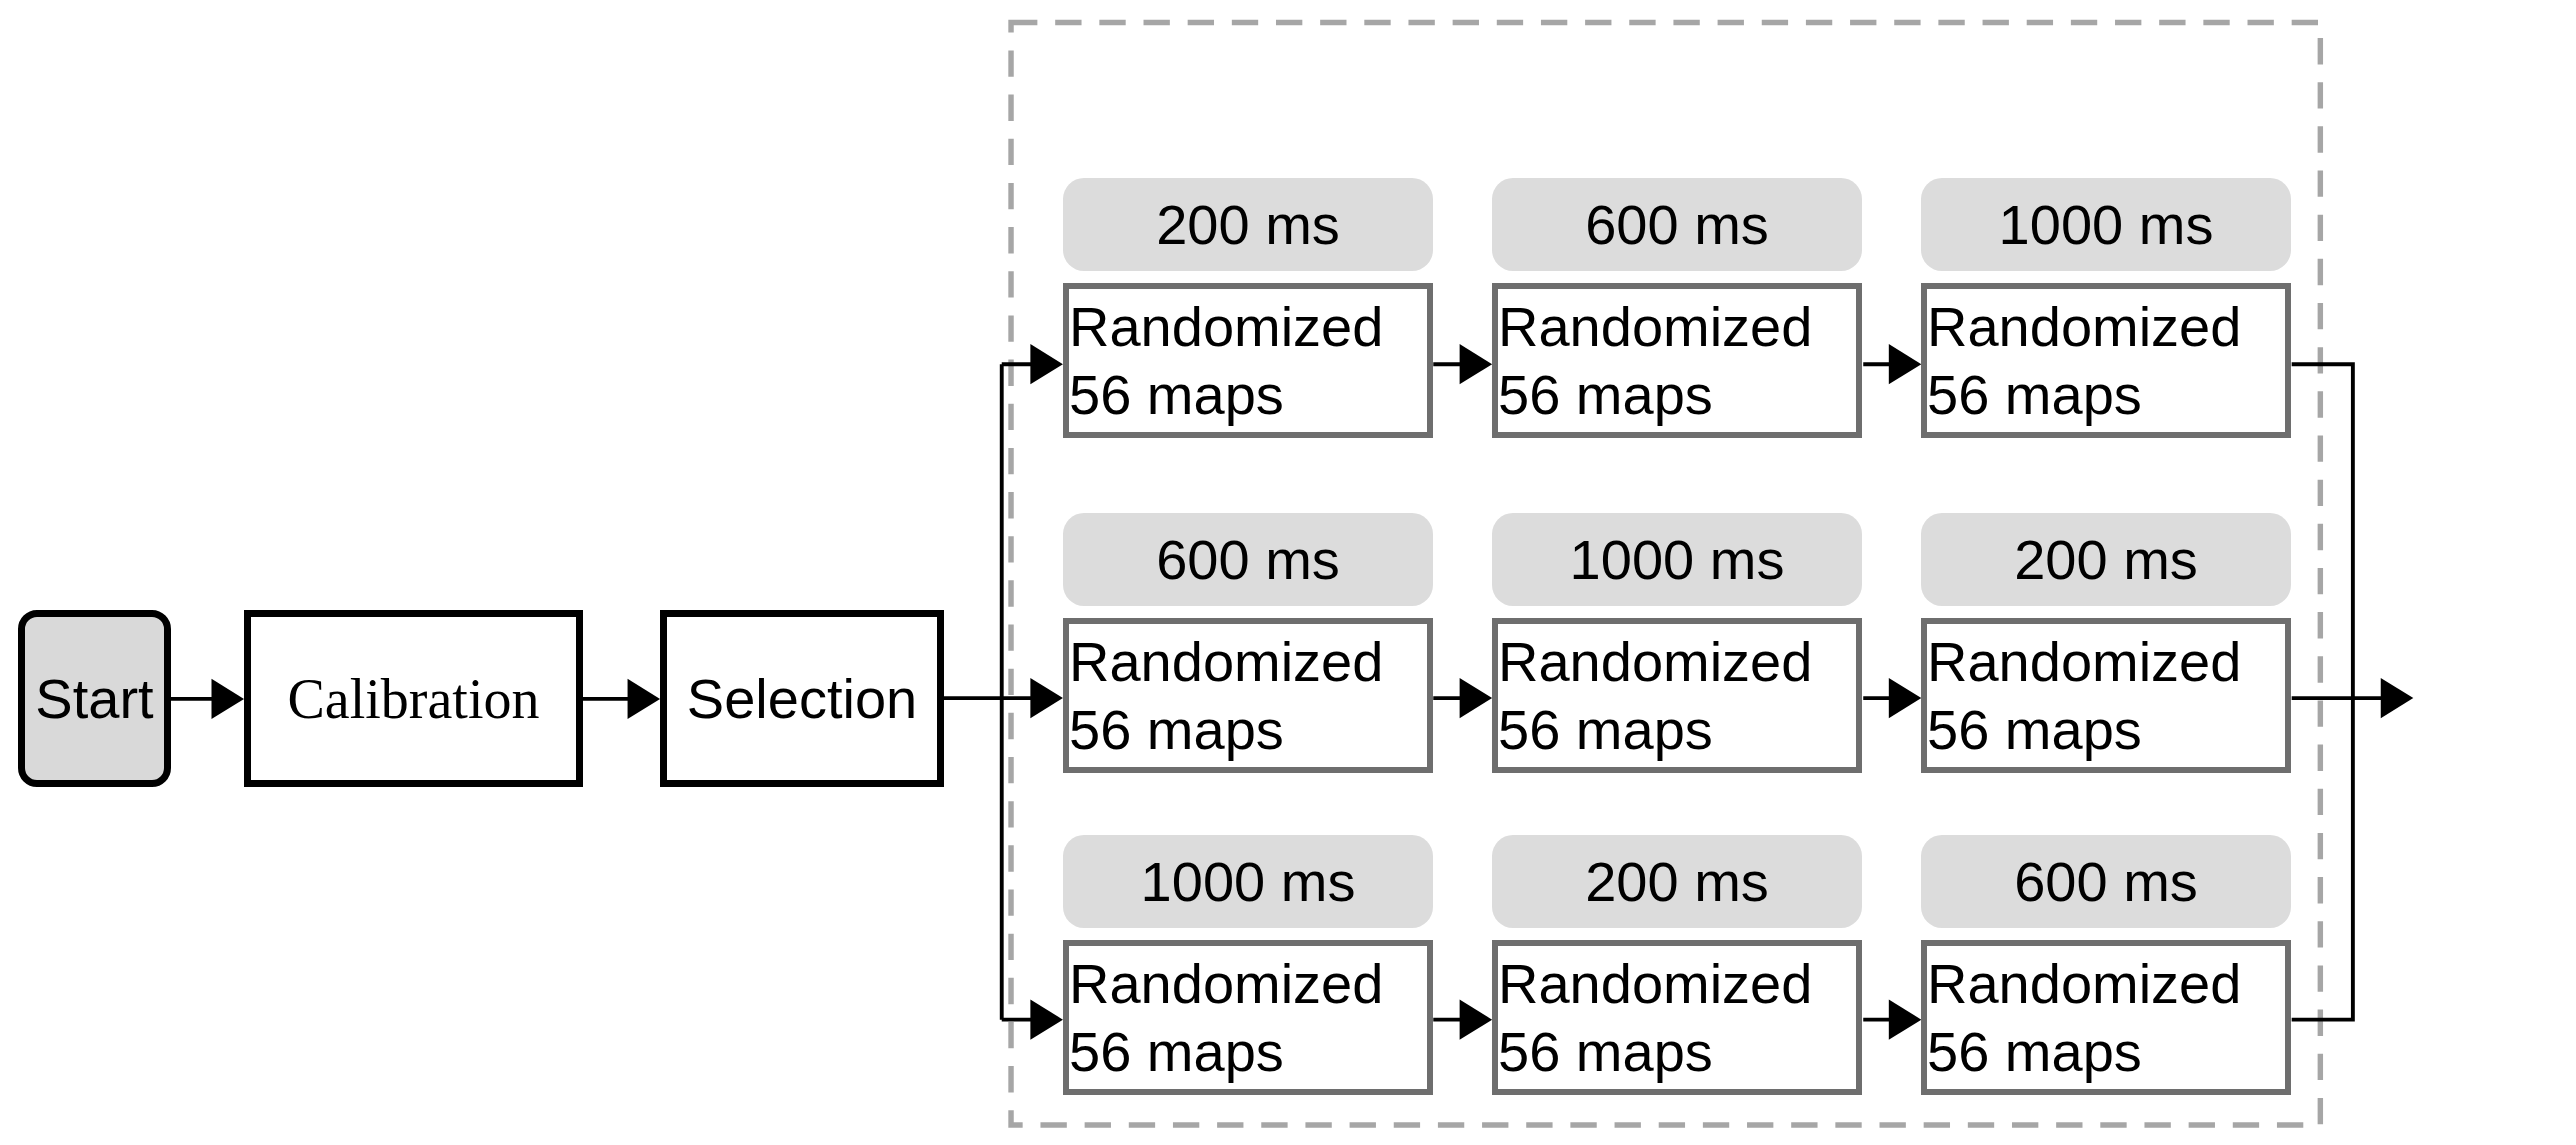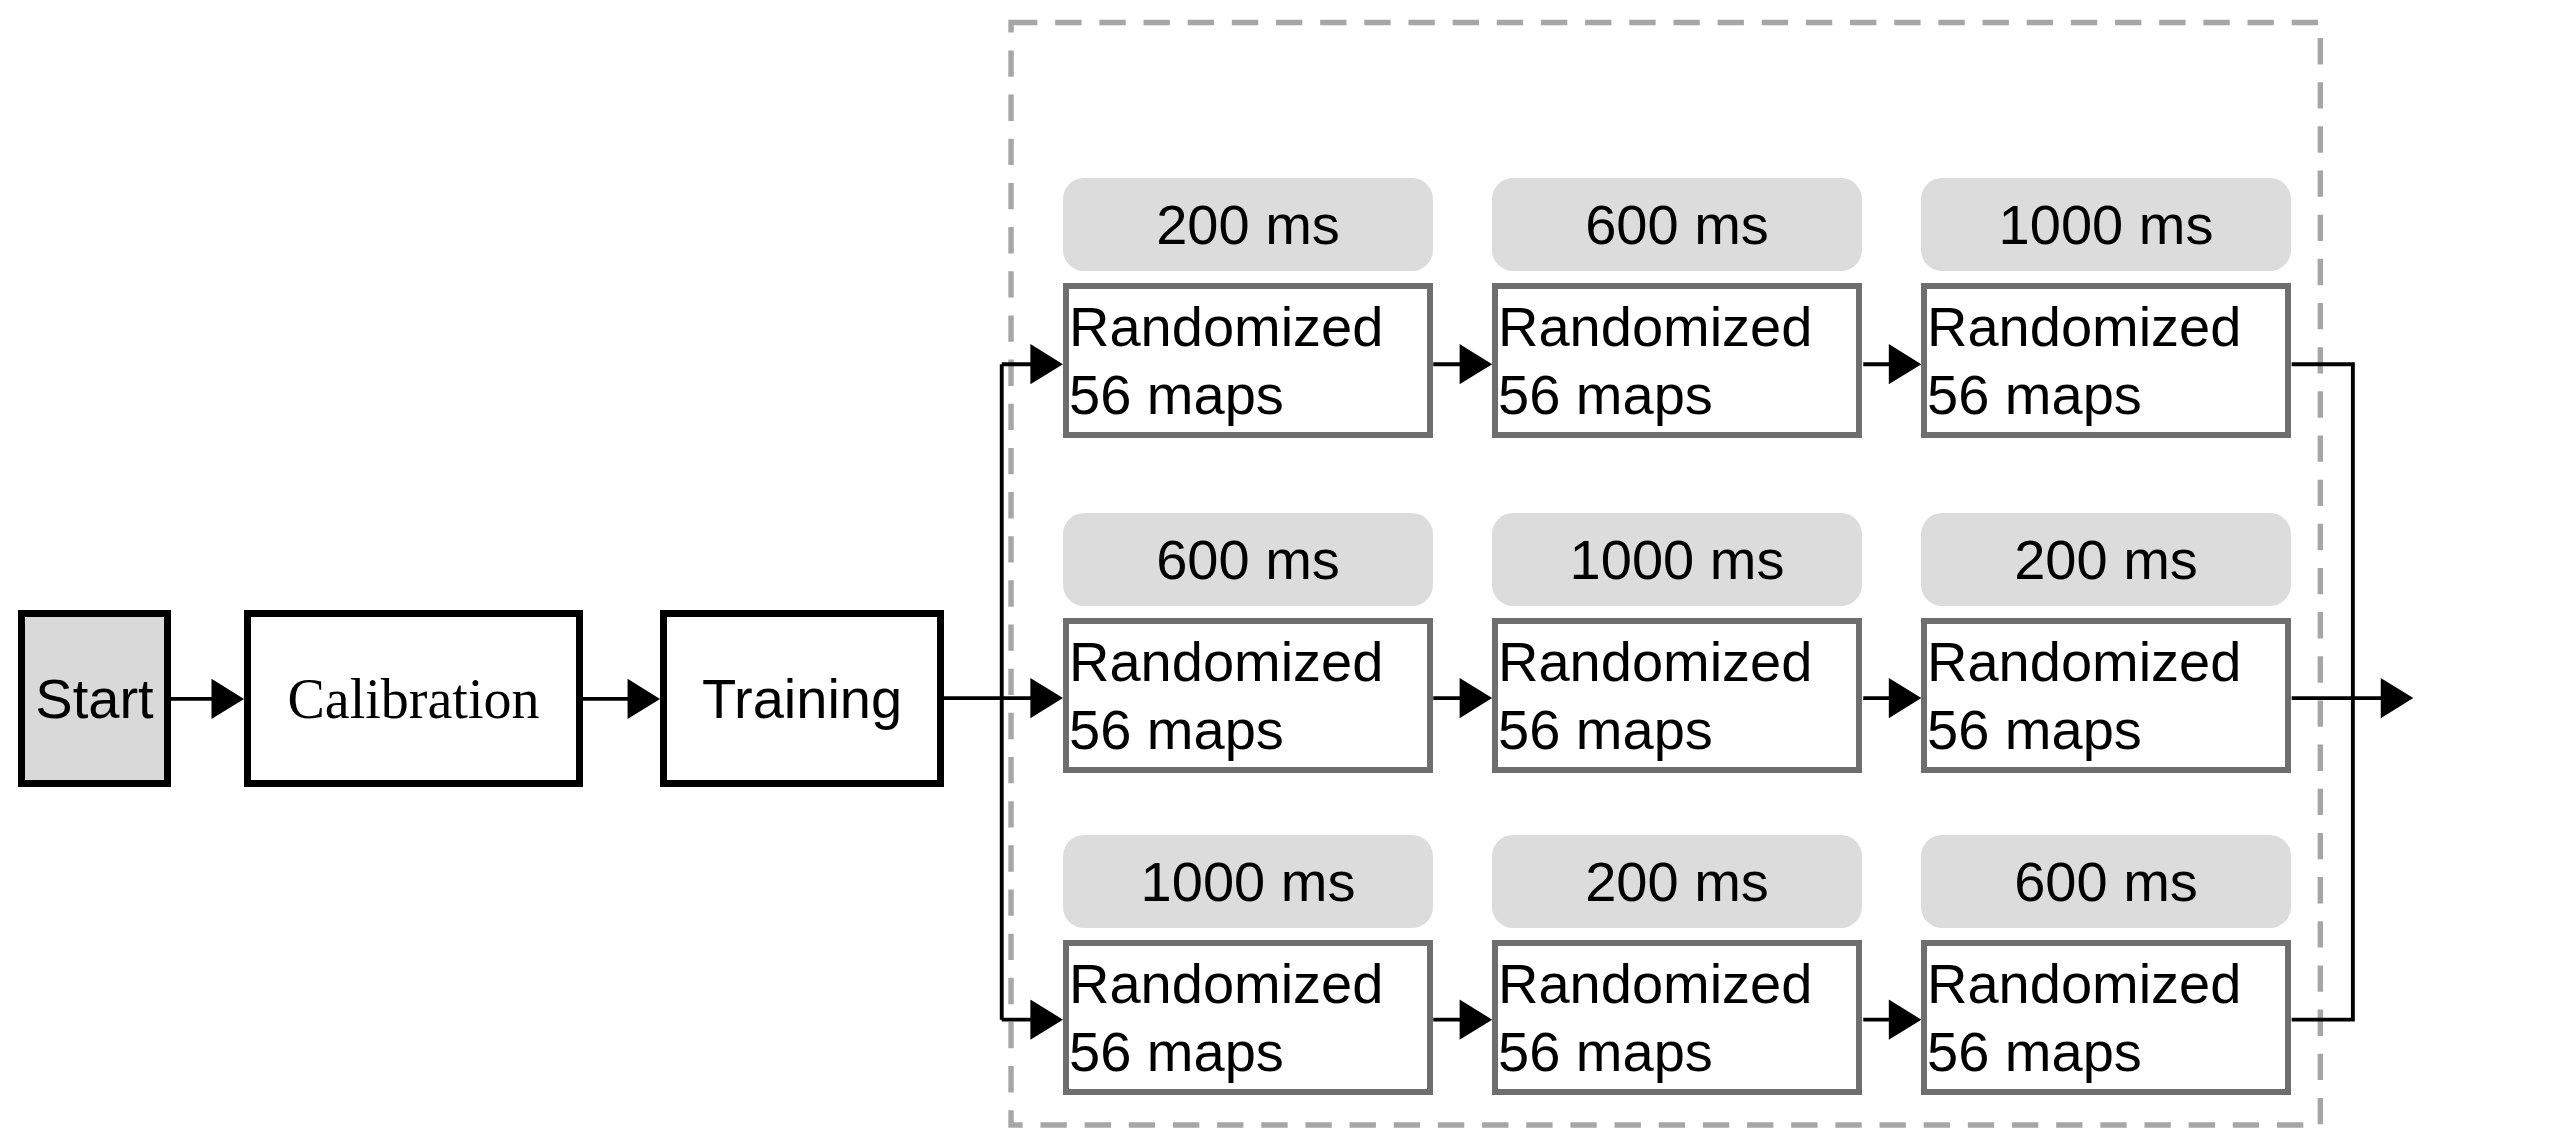--- a/index.html
+++ b/index.html
@@ -48,21 +48,21 @@
     box-sizing: border-box;
     border: 7.7px solid #000000;
     background: #ffffff;
     display: flex;
     align-items: center;
     justify-content: center;
     font-size: 56px;
     line-height: 1;
     white-space: nowrap;
   }
-  .node.gray { background: var(--gray-fill, #d9d9d9); }
+  .node.gray { background: var(--gray-fill, #d9d9d9); border-radius: 19px; }
   #n-start        { left: 18px;   top: 610px; width: 153px; height: 177px; }
   #n-calibration  { left: 244px;  top: 610px; width: 339px; height: 177px; font-family: Liberation Serif, serif; }
   #n-training     { left: 660px;  top: 610px; width: 284px; height: 177px; }
   #n-end          { left: 2413px; top: 606px; width: 150px; height: 184px; border-width: 9.3px; }
 
   .sel-title {
     position: absolute;
     left: 1011px;
     top: 68px;
     width: 1309px;
@@ -142,21 +142,21 @@
     <polygon class="ah" points="3115,901 3073,875 3073,927"></polygon>
   </svg>
 
   <div class="node gray" id="n-start">
     <span>Start</span>
   </div>
   <div class="node" id="n-calibration">
     <span>Calibration</span>
   </div>
   <div class="node" id="n-training">
-    <span>Training</span>
+    <span>Selection</span>
   </div>
 
 
   <div class="cell r0 c0">
     <div class="hdr">
       <span>200 ms</span>
     </div>
     <div class="rbox">
       <span>Randomized</span>
       <span>56 maps</span>

